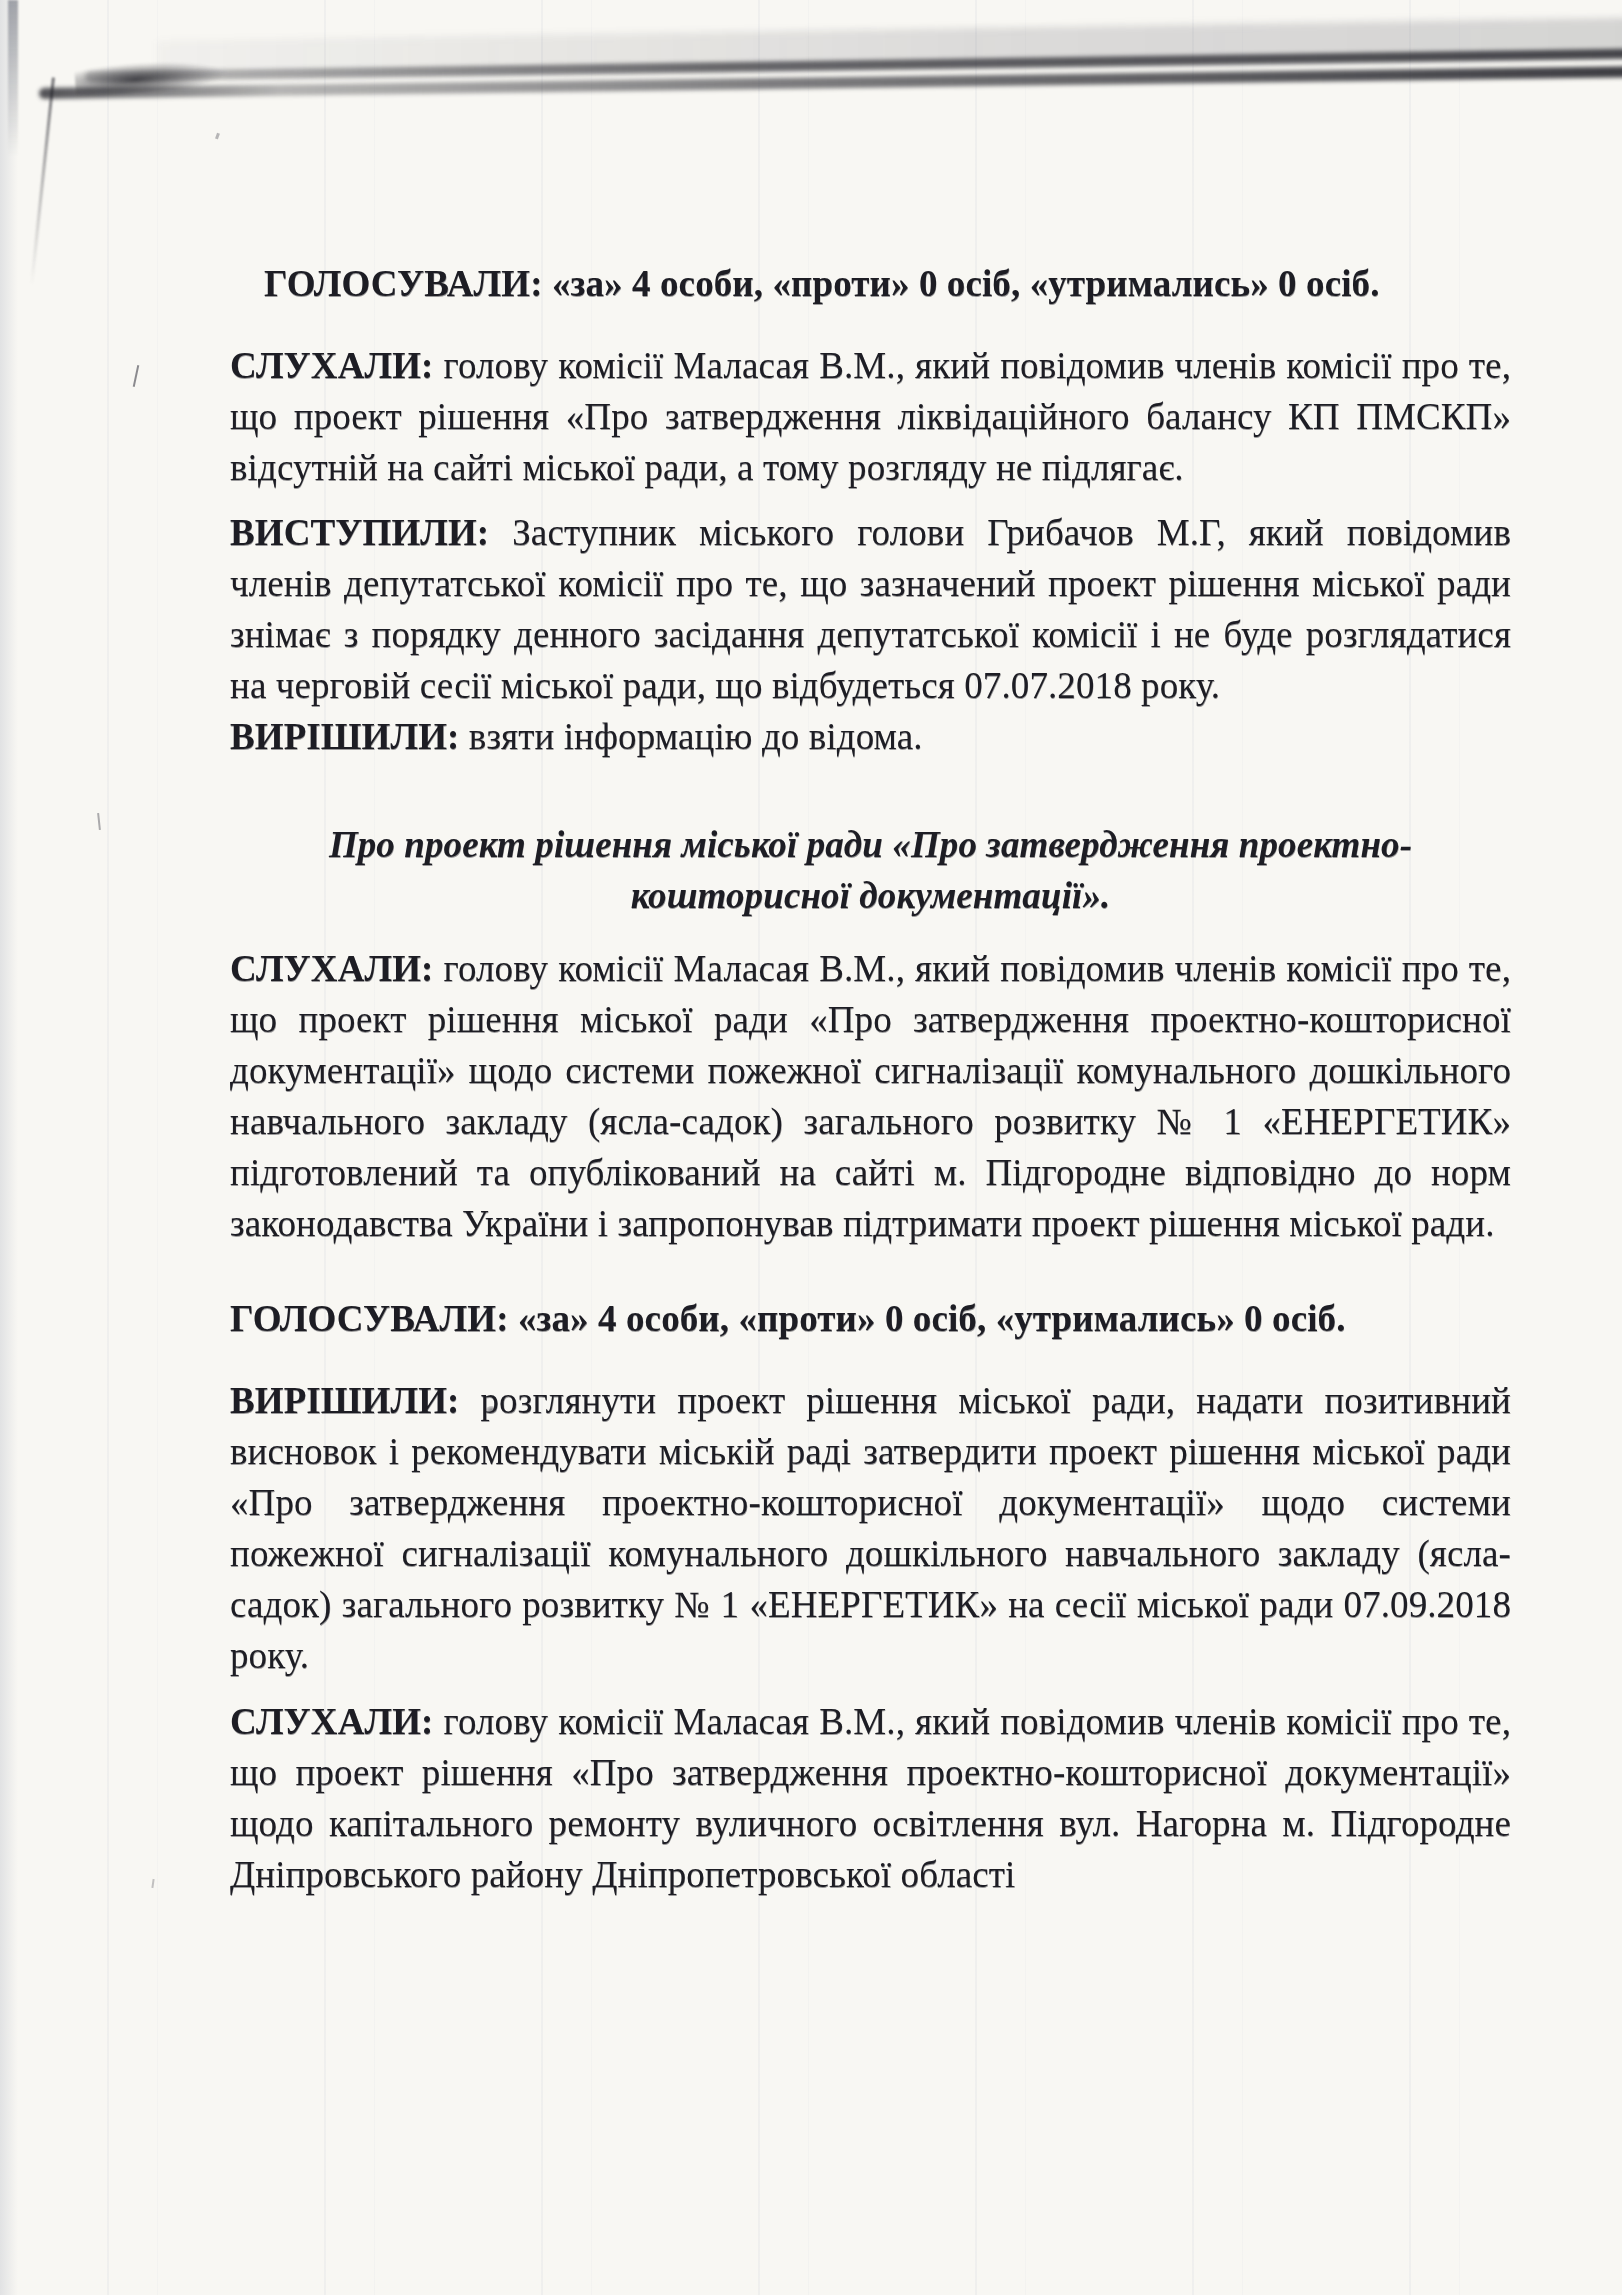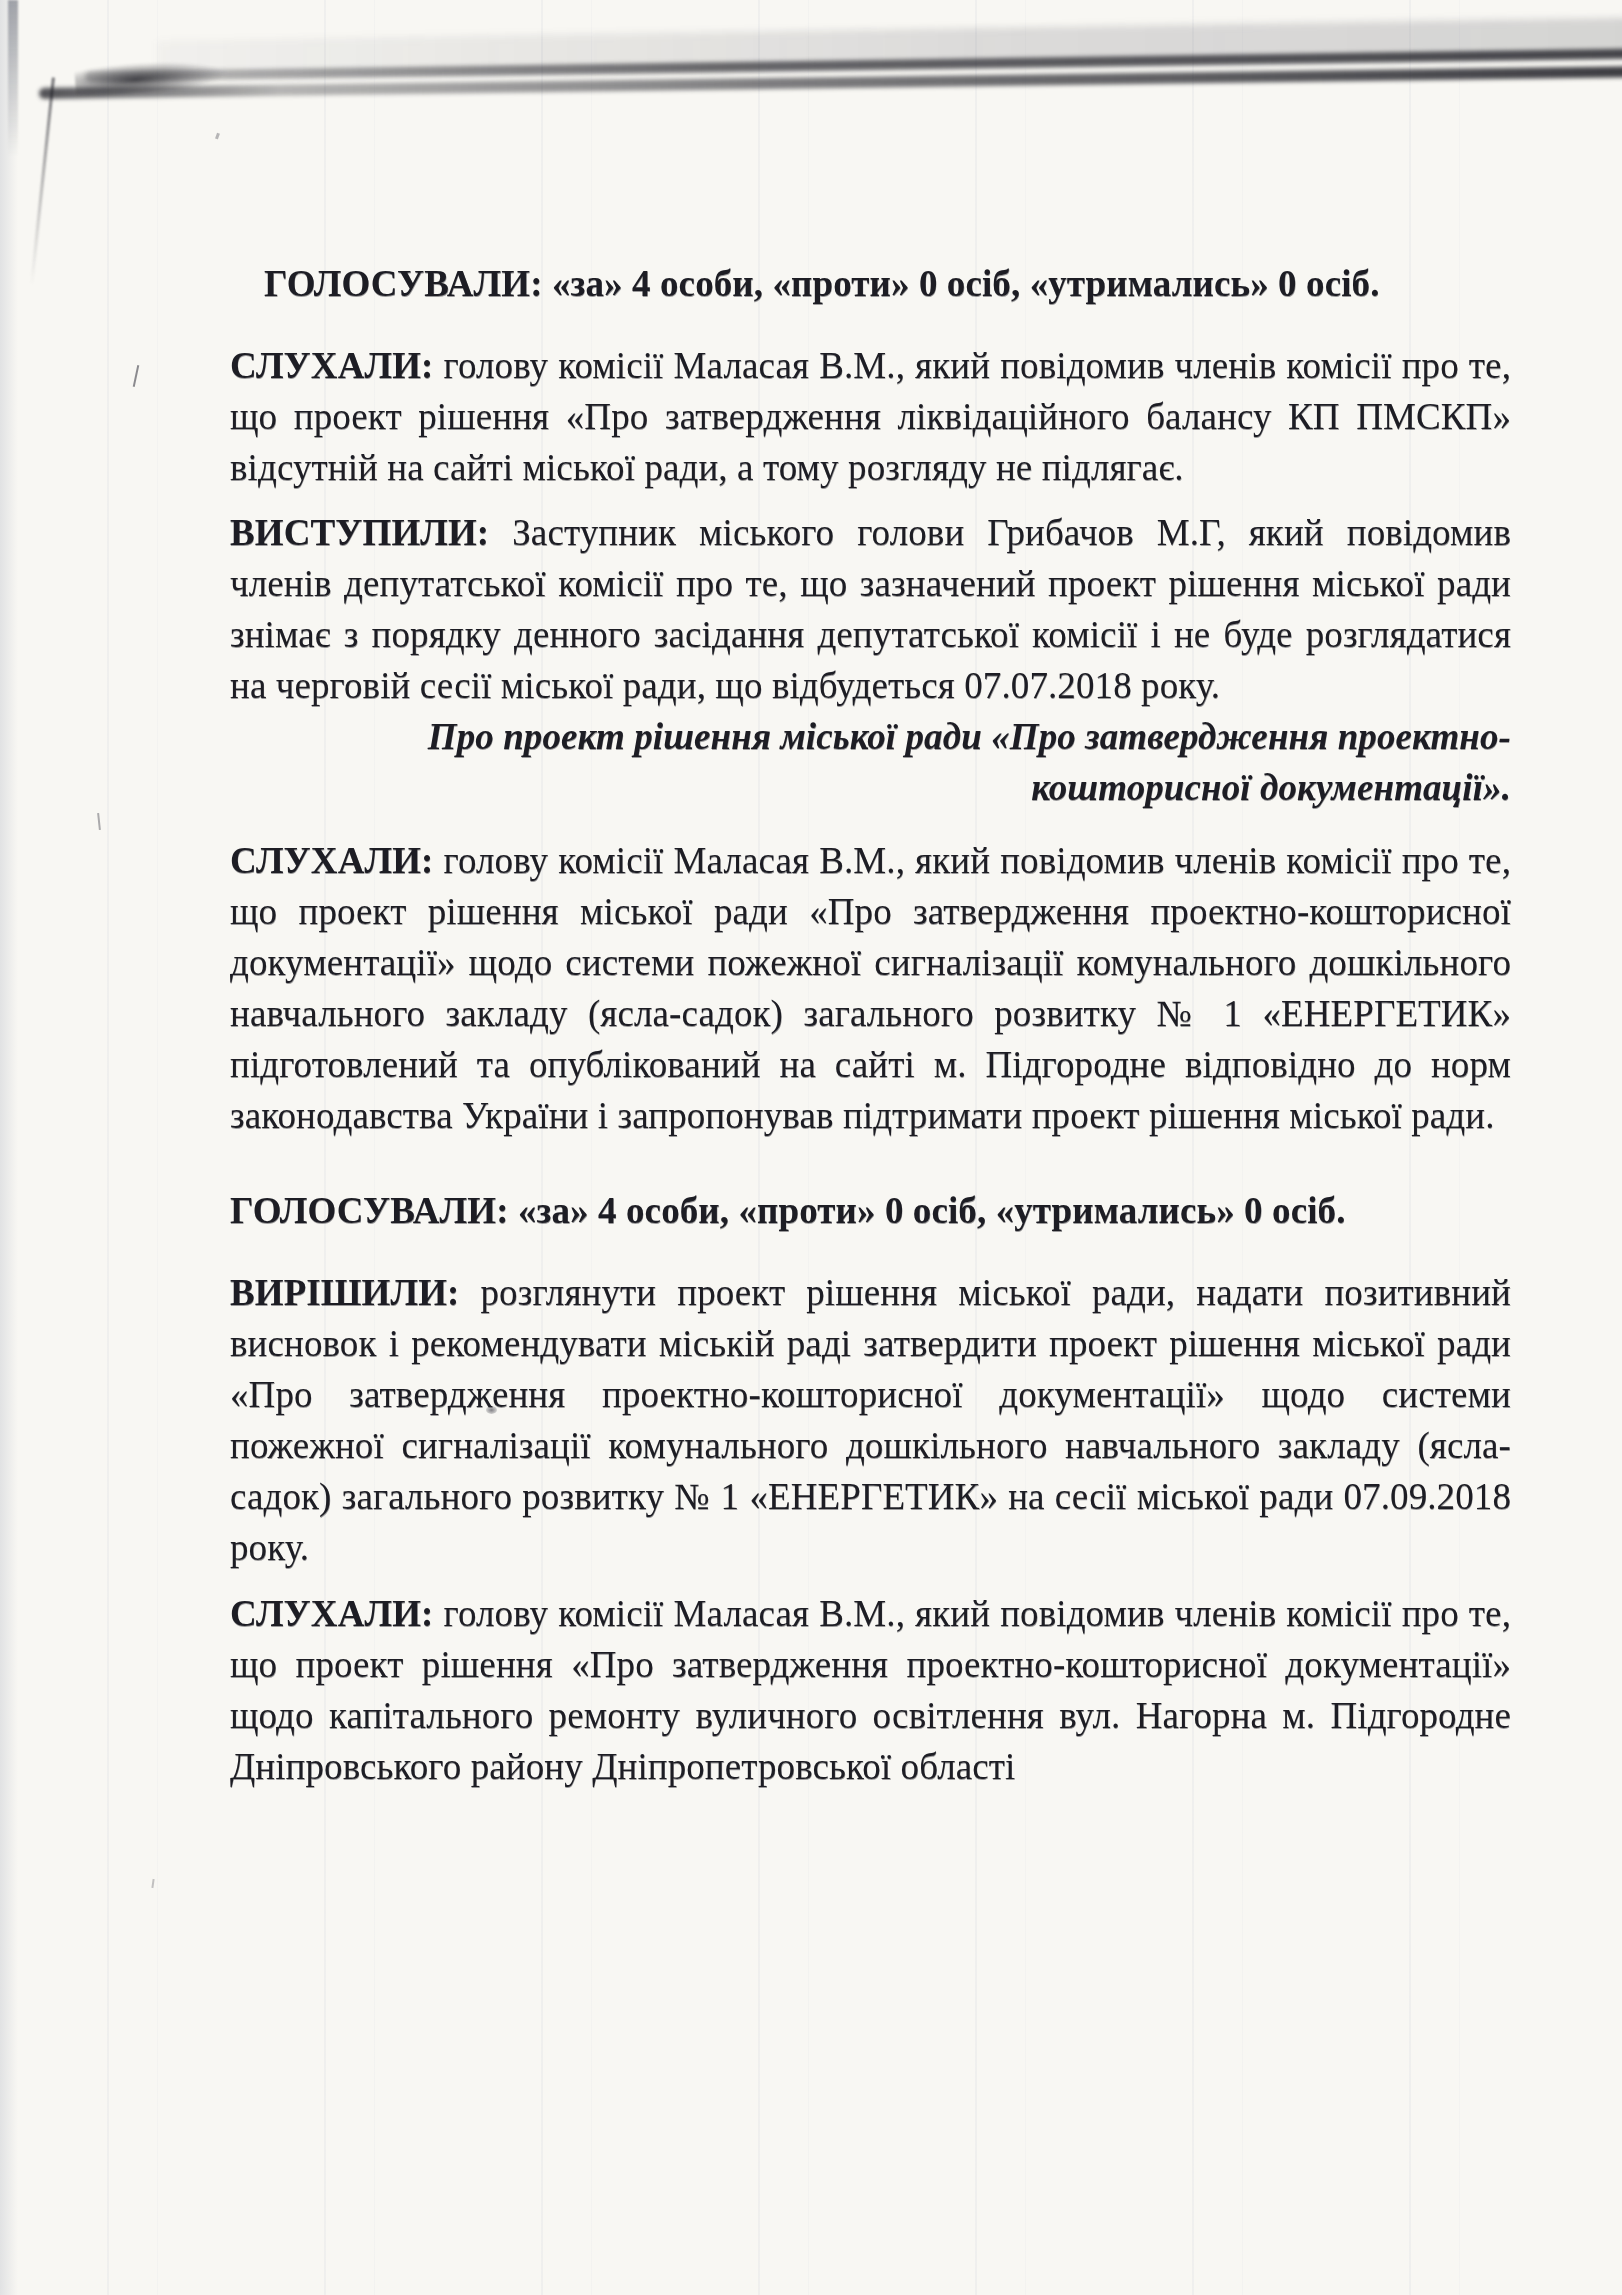--- a/index.html
+++ b/index.html
@@ -128,22 +128,26 @@
     <p class="para" style="margin-bottom:13.7px;">
       <span class="lbl">СЛУХАЛИ:</span>
       <span class="txt">голову комісії Маласая В.М., який повідомив членів комісії про те, що проект рішення «Про затвердження ліквідаційного балансу КП ПМСКП» відсутній на сайті міської ради, а тому розгляду не підлягає.</span>
     </p>
 
     <p class="para" style="">
       <span class="lbl">ВИСТУПИЛИ:</span>
       <span class="txt">Заступник міського голови Грибачов М.Г, який повідомив членів депутатської комісії про те, що зазначений проект рішення міської ради знімає з порядку денного засідання депутатської комісії і не буде розглядатися на черговій сесії міської ради, що відбудеться 07.07.2018 року.</span>
     </p>
 
+    <p class="para" style="margin-bottom:57px;">
+      <span class="lbl">ВИРІШИЛИ:</span>
+      <span class="txt">взяти інформацію до відома.</span>
+    </p>
 
-    <p class="heading" style="margin-bottom:22px;text-align:right;">
+    <p class="heading" style="margin-bottom:22px;">
       <span>Про проект рішення міської ради «Про затвердження проектно-кошторисної документації».</span>
     </p>
 
     <p class="para" style="margin-bottom:44px;">
       <span class="lbl">СЛУХАЛИ:</span>
       <span class="txt">голову комісії Маласая В.М., який повідомив членів комісії про те, що проект рішення міської ради «Про затвердження проектно-кошторисної документації» щодо системи пожежної сигналізації комунального дошкільного навчального закладу (ясла-садок) загального розвитку № 1 «ЕНЕРГЕТИК» підготовлений та опублікований на сайті м. Підгородне відповідно до норм законодавства України і запропонував підтримати проект рішення міської ради.</span>
     </p>
 
     <p class="vote" style="margin-bottom:31px;">
       <span class="lbl">ГОЛОСУВАЛИ:</span>

